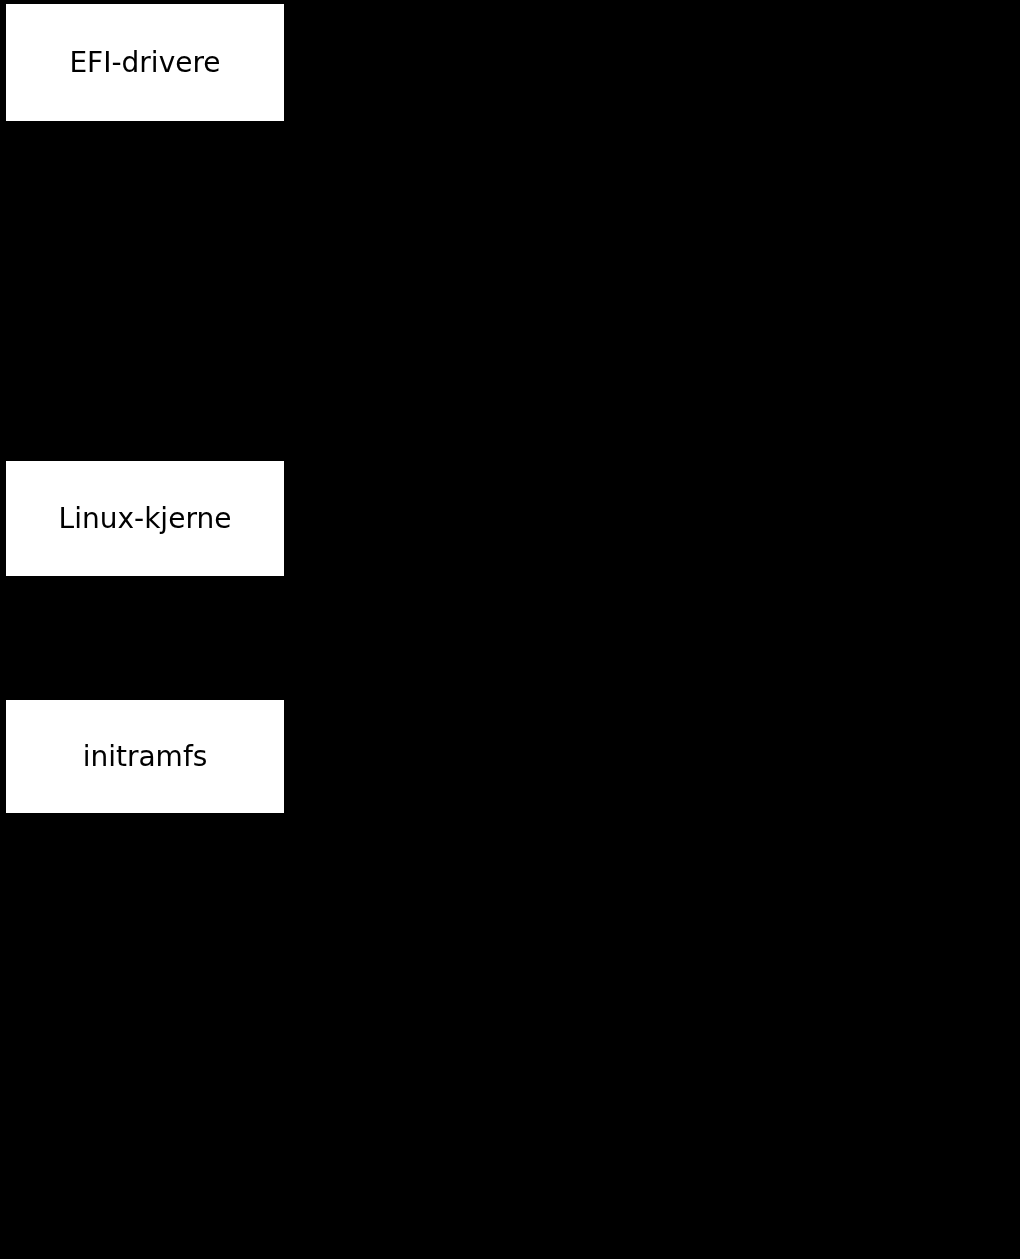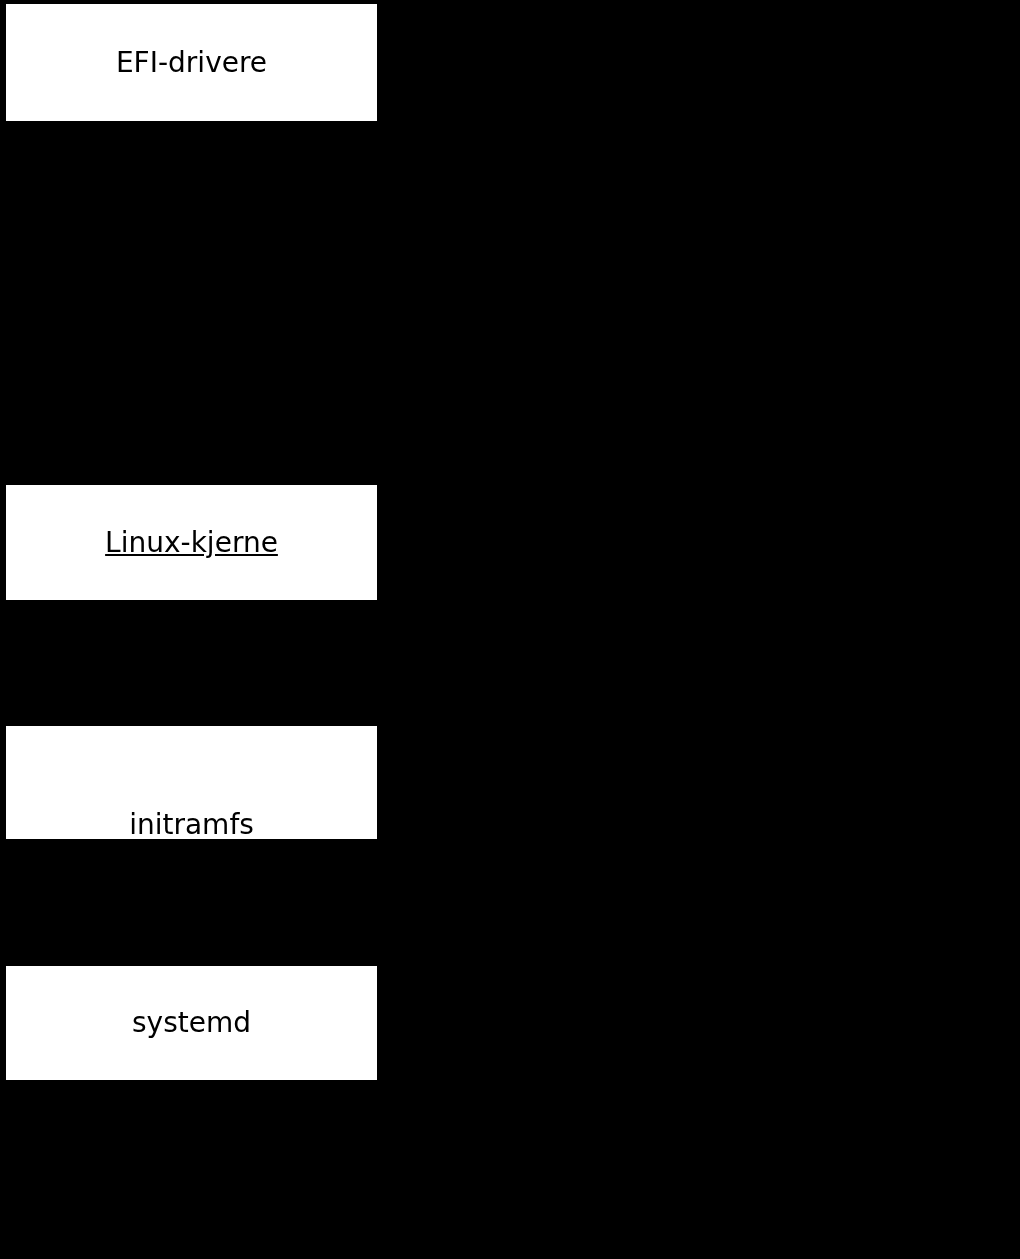--- a/index.html
+++ b/index.html
@@ -15,55 +15,52 @@
   }
   .diagram {
     position: relative;
     width: 1020px;
     height: 1259px;
     background: #000000;
   }
   .node {
     position: absolute;
     left: 6px;
-    width: 371px;
+    width: 278px;
     height: 115px;
     background: #ffffff;
     display: flex;
     align-items: center;
     justify-content: center;
     box-sizing: border-box;
   }
   .node-label {
     color: #000000;
     font-size: 28px;
     line-height: 1;
     white-space: nowrap;
   }
   .node-1 { top: 4px;   height: 117px; }
   .node-2 { top: 246px; height: 114px; }
-  .node-3 { top: 485px; height: 115px; text-decoration: underline; }
-  .node-4 { top: 726px; height: 113px; align-items: flex-end; }
+  .node-3 { top: 461px; height: 115px; }
+  .node-4 { top: 700px; height: 113px; }
   .node-5 { top: 966px; height: 114px; }
 </style>
 </head>
 <body>
 
 <div class="diagram">
 
   <div class="node node-1">
     <span class="node-label">EFI-drivere</span>
   </div>
 
 
   <div class="node node-3">
     <span class="node-label">Linux-kjerne</span>
   </div>
 
   <div class="node node-4">
     <span class="node-label">initramfs</span>
   </div>
 
-  <div class="node node-5">
-    <span class="node-label">systemd</span>
-  </div>
 
 </div>
 
 </body></html>

